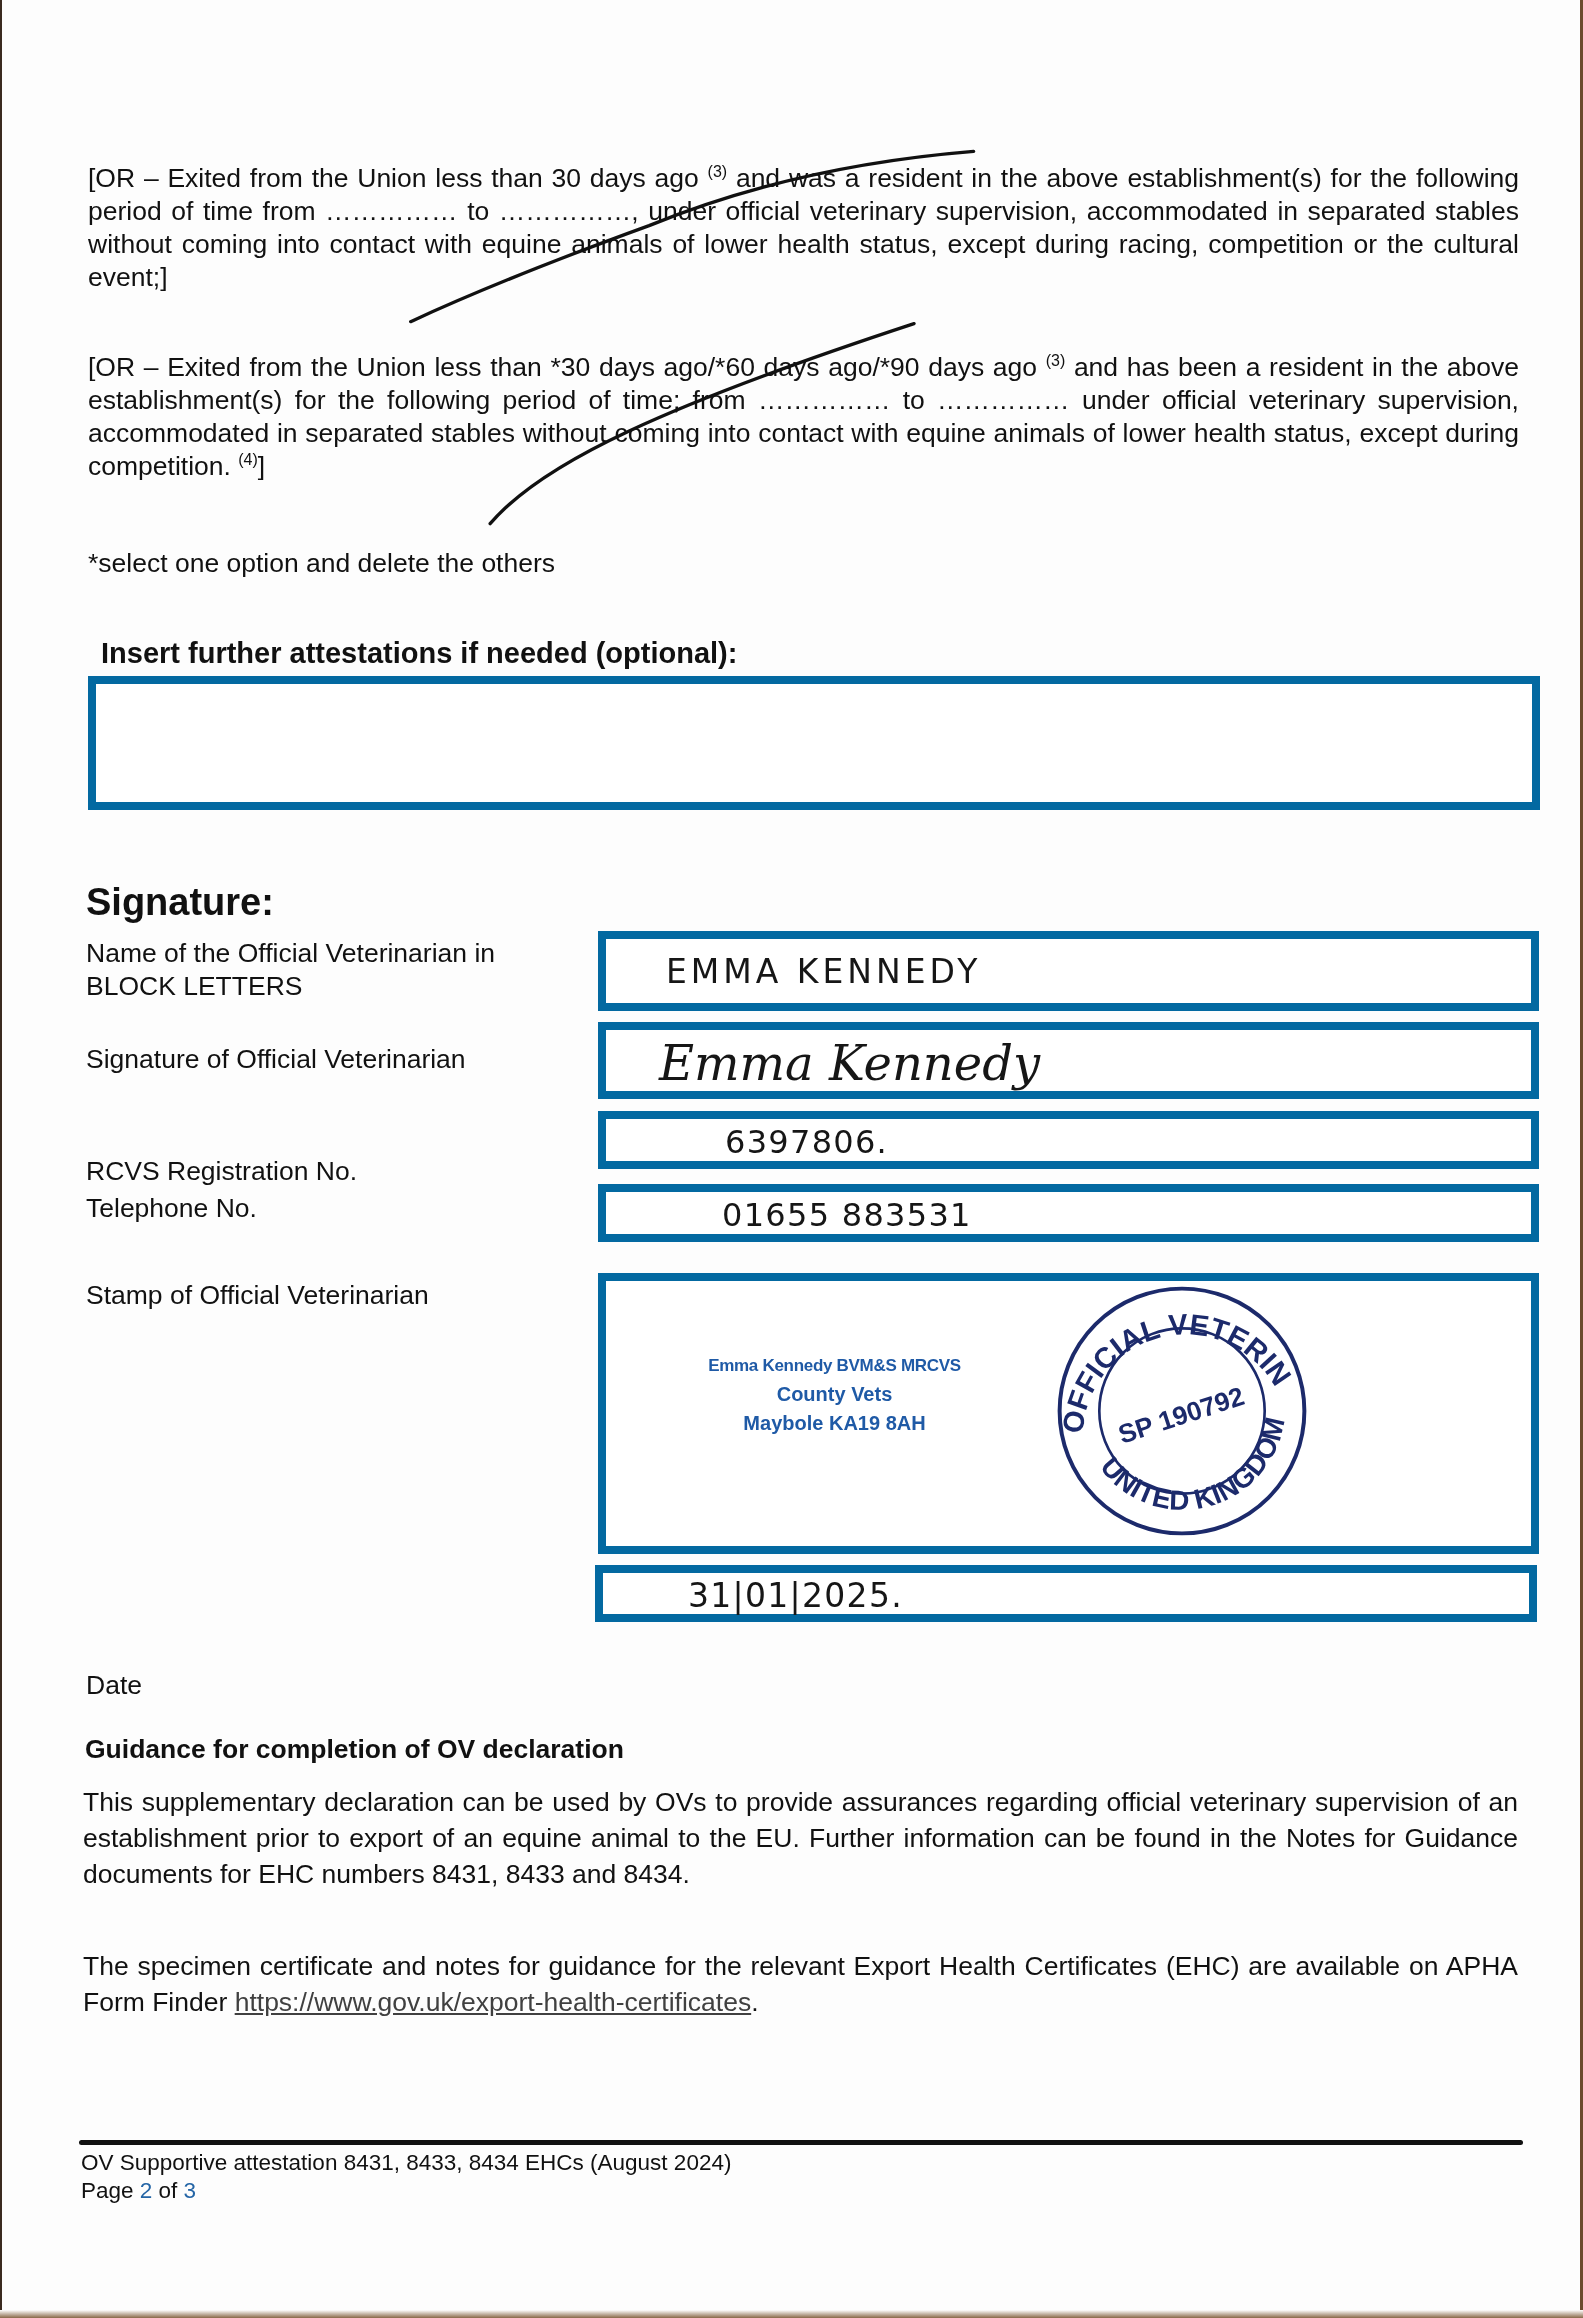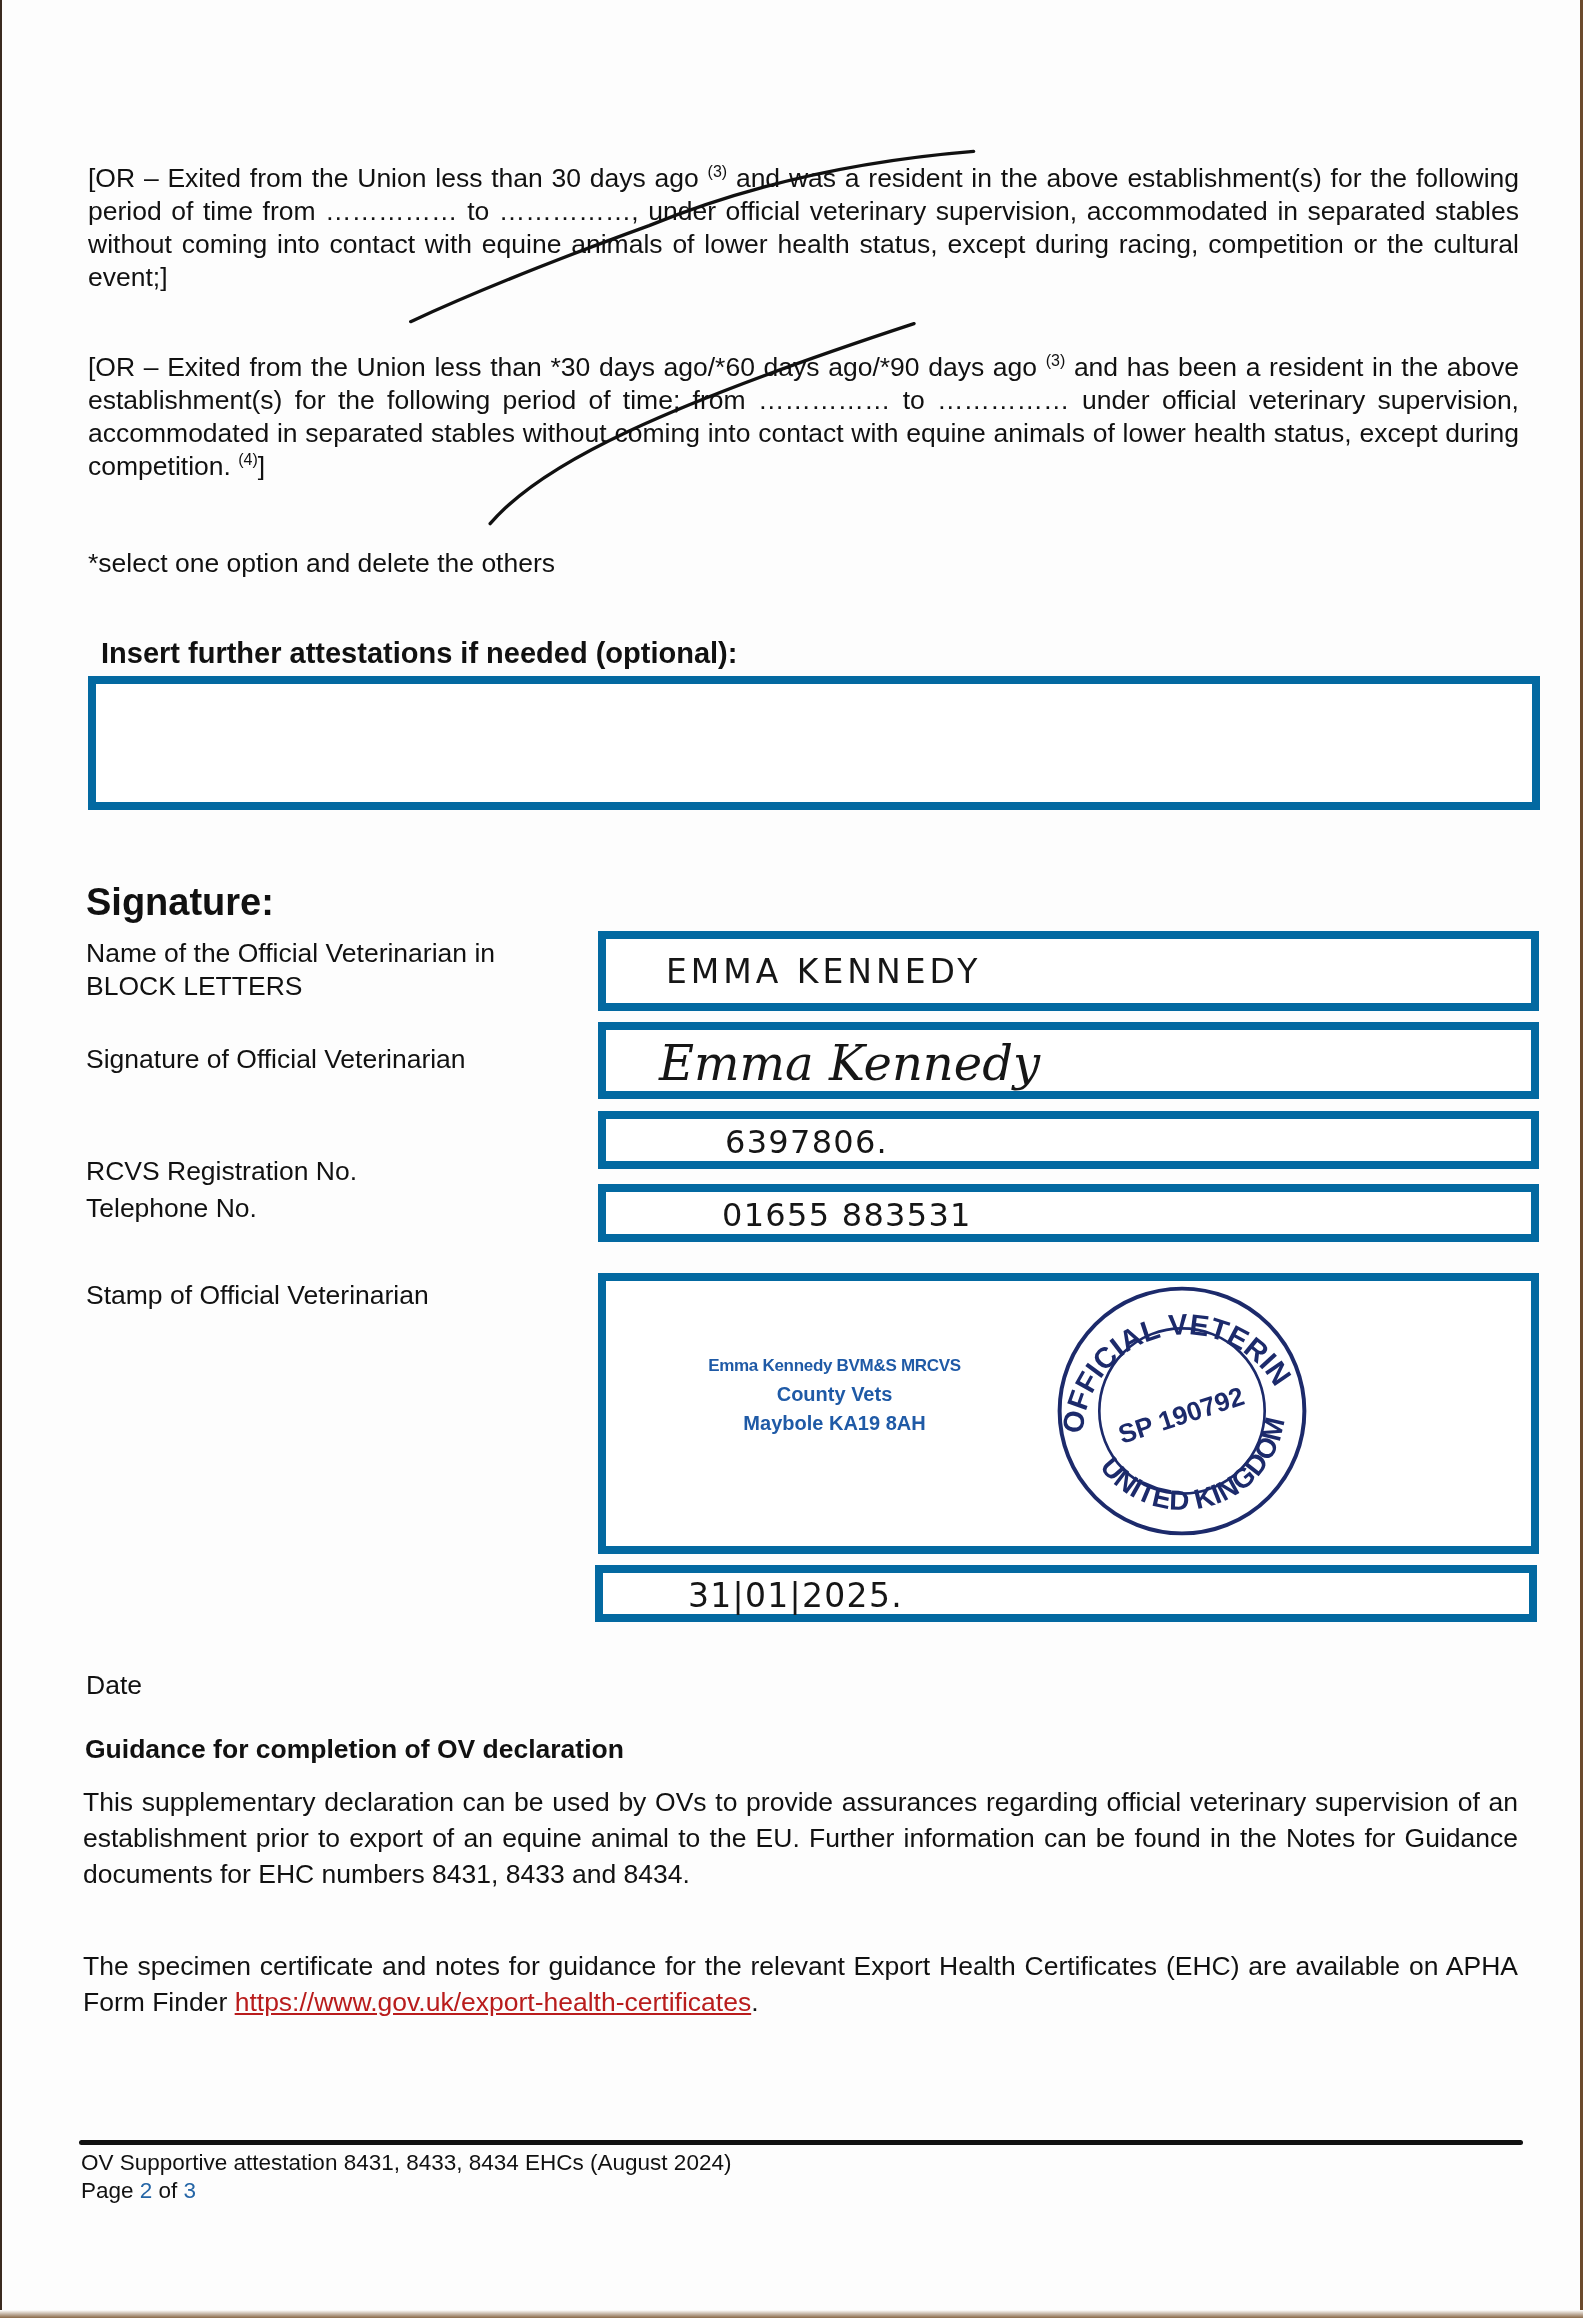--- a/index.html
+++ b/index.html
@@ -29,21 +29,21 @@
   .stamp-text {
     position:absolute; left:689px; top:1351px; width:291px; text-align:center;
     color:#1f5aa6; font-weight:bold; line-height:29px;
   }
   .stamp-text .l1 { font-size:17px; display:block; letter-spacing:-0.3px; }
   .stamp-text .l2, .stamp-text .l3 { font-size:20px; display:block; }
   .seal { position:absolute; left:1053px; top:1282px; width:258px; height:258px; }
   .footer-rule { position:absolute; left:79px; top:2140px; width:1444px; height:5.3px; background:#111; border-radius:2.6px; }
   .footer { position:absolute; left:81px; font-size:22.5px; line-height:29px; }
   .blue { color:#2465a6; }
-  a.link { color:#b91c1c; text-decoration:underline; }
+  a.link { color:#404040; text-decoration:underline; }
 </style>
 </head>
 <body>
 
 <div class="page-edge-l"></div>
 <div class="page-edge-r"></div>
 <div class="page-edge-b"></div>
 
 <div class="para" style="top:162px;">
   <span>[OR – Exited from the Union less than 30 days ago </span><sup>(3)</sup><span> and was a resident in the above establishment(s) for the following period of time from …………… to ……………, under official veterinary supervision, accommodated in separated stables without coming into contact with equine animals of lower health status, except during racing, competition or the cultural event;]</span>

